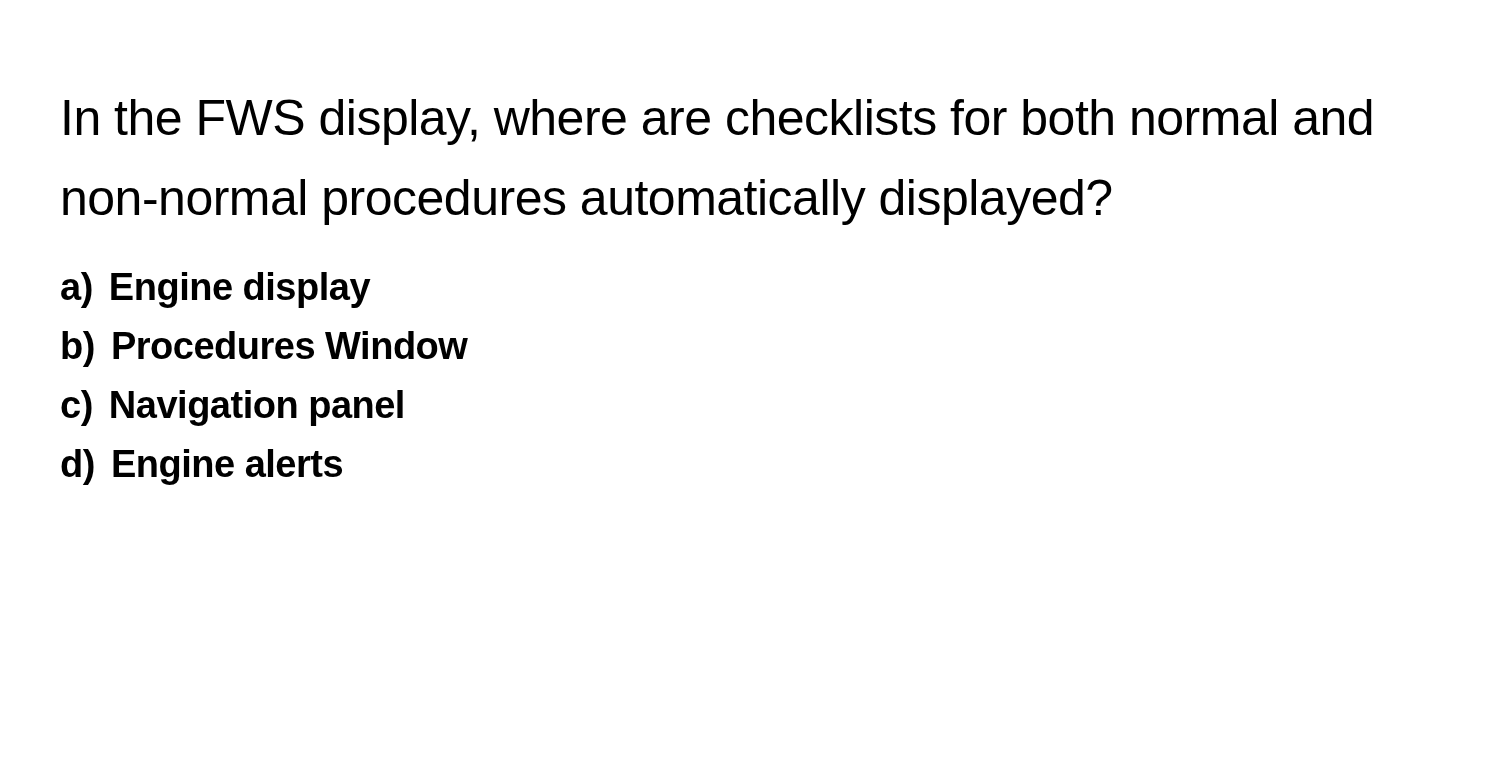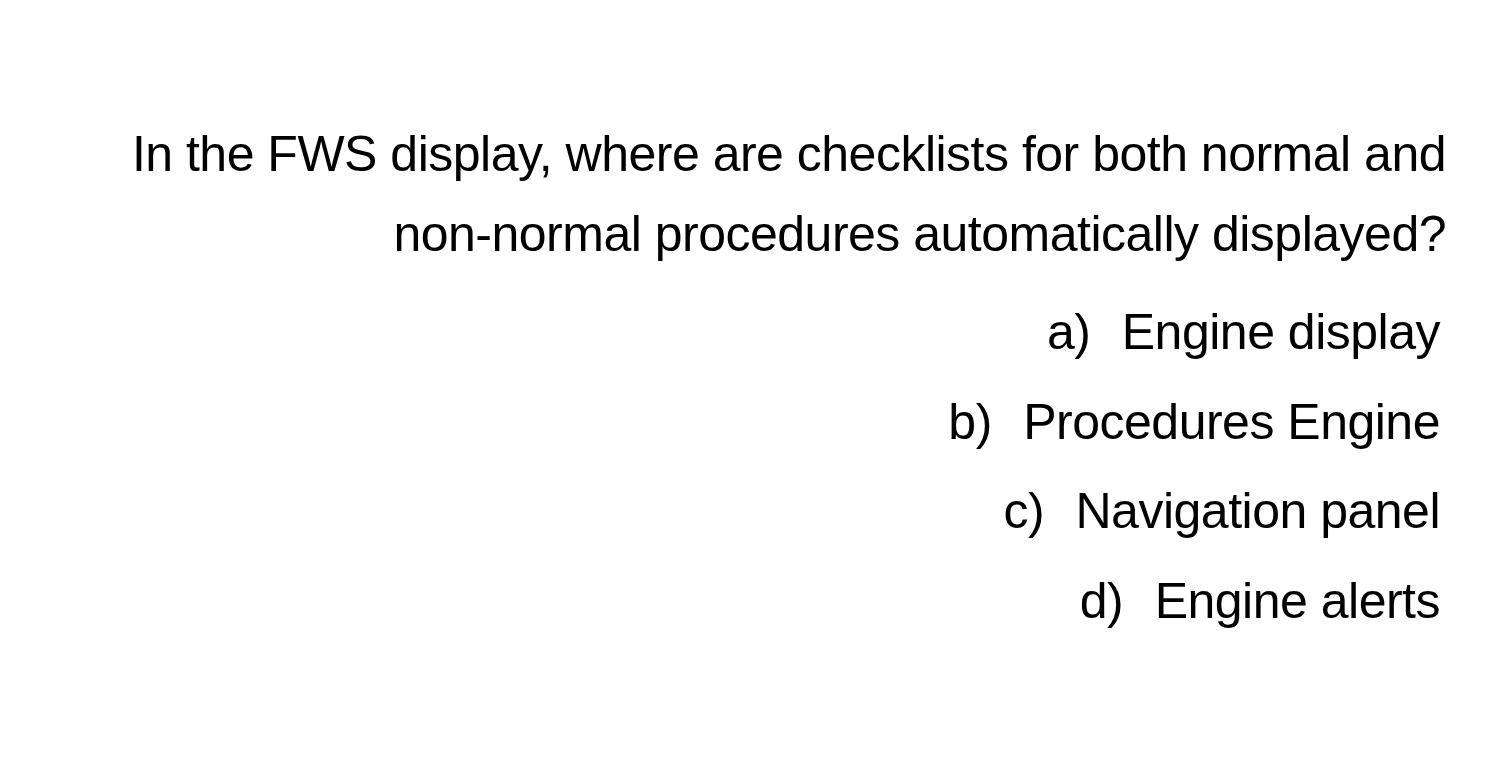--- a/index.html
+++ b/index.html
@@ -1,40 +1,39 @@
 <!DOCTYPE html>
 <html><head>
   <meta charset="utf-8">
   <style>
     * {
-      margin: 12px;
+      margin: 0;
       padding: 0;
       box-sizing: border-box;
-      text-align: right;
     }
     body {
       width: 1500px;
       height: 776px;
       background: #ffffff;
       font-family: -apple-system, BlinkMacSystemFont, "Segoe UI", Helvetica, Arial, sans-serif;
       color: #000000;
       padding: 78px 60px;
     }
     .question {
       font-size: 50px;
       line-height: 1.6;
       font-weight: 400;
       margin-bottom: 20px;
       max-width: 1350px;
       letter-spacing: -0.5px;
     }
     .option {
-      font-size: 50px;
+      font-size: 38px;
       line-height: 1.55;
-      font-weight: 400;
+      font-weight: 700;
       letter-spacing: -0.5px;
     }
     .option .label {
       display: inline;
     }
     .option .text {
       display: inline;
       margin-left: 6px;
     }
   </style>
@@ -43,21 +42,21 @@
 
 <div class="question">In the FWS display, where are checklists for both normal and non-normal procedures automatically displayed?</div>
 
 <div class="option">
   <span class="label">a)</span>
   <span class="text">Engine display</span>
 </div>
 
 <div class="option">
   <span class="label">b)</span>
-  <span class="text">Procedures Engine</span>
+  <span class="text">Procedures Window</span>
 </div>
 
 <div class="option">
   <span class="label">c)</span>
   <span class="text">Navigation panel</span>
 </div>
 
 <div class="option">
   <span class="label">d)</span>
   <span class="text">Engine alerts</span>

